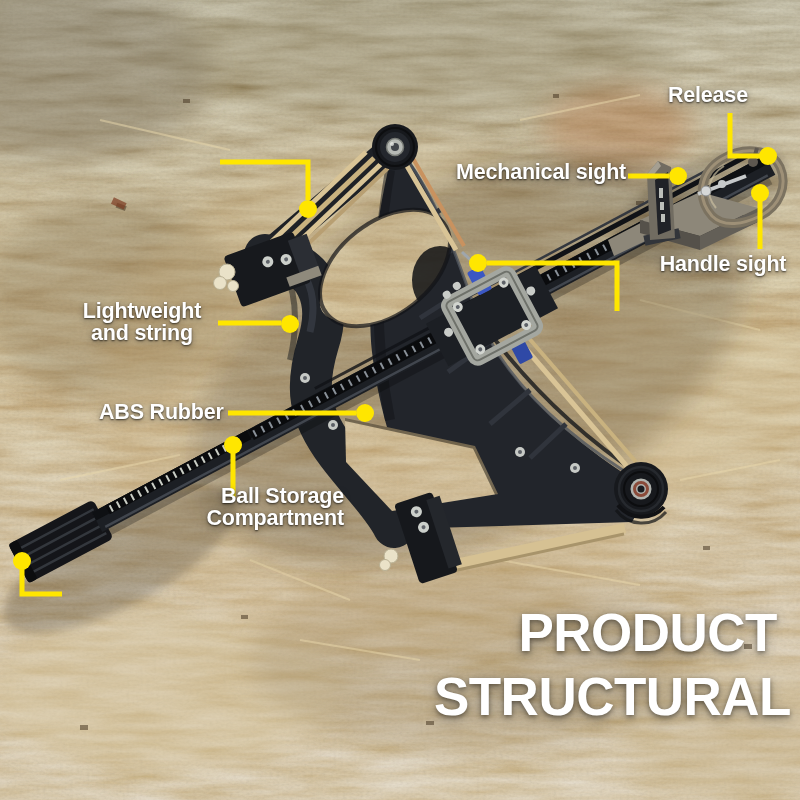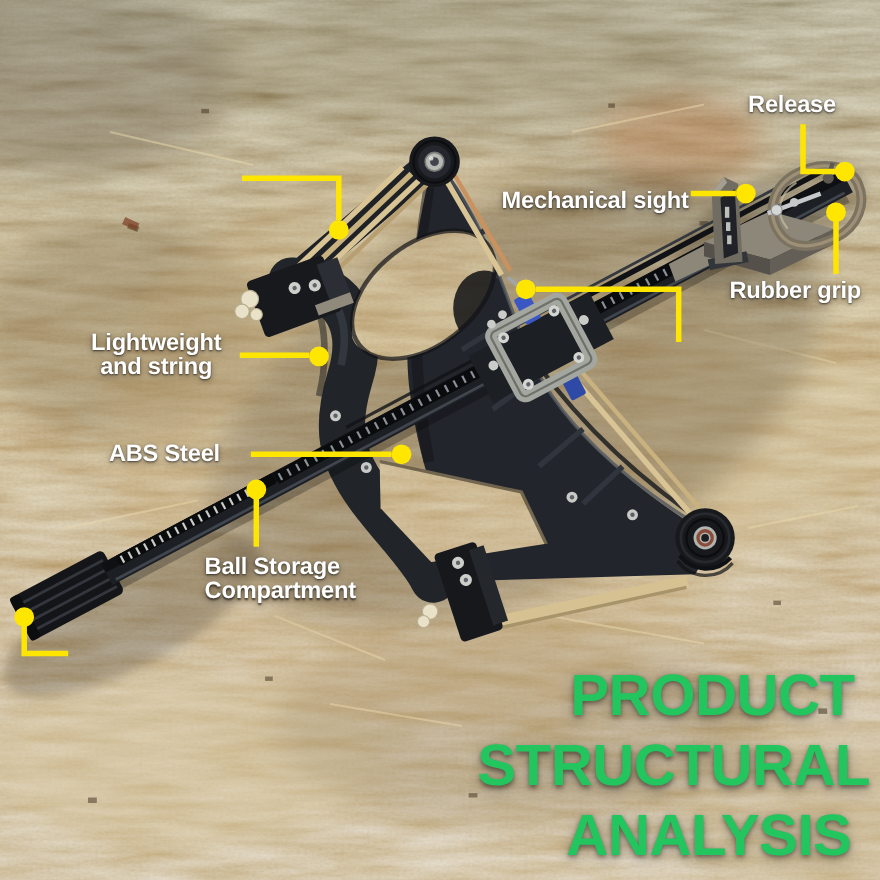--- a/index.html
+++ b/index.html
@@ -3,29 +3,29 @@
 <meta charset="utf-8">
 <style>
   html,body{margin:0;padding:0;background:#222;}
   .scene{position:relative;width:800px;height:800px;overflow:hidden;
          font-family:"Liberation Sans",sans-serif;}
   .scene svg{position:absolute;left:0;top:0;}
   .lbl{position:absolute;font-weight:700;font-size:21.5px;line-height:21.5px;
        letter-spacing:-0.2px;color:#fff;white-space:pre-line;
        text-shadow:0 1px 2px rgba(0,0,0,.65),0 2px 7px rgba(0,0,0,.35);}
   #lbl-rubber{left:25px;top:146px;width:182px;text-align:right;}
-  #lbl-release{left:668px;top:85px;width:104px;text-align:center;}
-  #lbl-sight{left:456px;top:172px;width:190px;}
+  #lbl-release{left:668px;top:85px;width:104px;text-align:left;}
+  #lbl-sight{left:456px;top:162px;width:190px;}
   #lbl-handle{left:656px;top:254px;width:134px;text-align:center;}
   #lbl-steel{left:584px;top:316px;width:122px;text-align:center;}
   #lbl-light{left:66px;top:301px;width:152px;text-align:center;}
   #lbl-abs{left:99px;top:402px;width:140px;}
-  #lbl-ball{left:186px;top:505px;width:158px;text-align:left;}
+  #lbl-ball{left:186px;top:486px;width:158px;text-align:right;}
   #lbl-eject{left:72px;top:585px;width:150px;}
-  #title{position:absolute;right:9px;top:601px;text-align:right;color:#22c55e;
+  #title{position:absolute;right:9px;top:601px;text-align:right;color:#ffffff;
          font-weight:700;font-size:53px;line-height:63.5px;letter-spacing:-0.5px;
          text-shadow:0 2px 5px rgba(0,0,0,.45),0 4px 14px rgba(0,0,0,.3);}
   #title .t1{padding-right:14px;}
   #title .t3{padding-right:17px;}
 </style>
 </head>
 <body>
 
 <div class="scene">
 
@@ -378,26 +378,25 @@
     <circle cx="478" cy="263" r="9"></circle>
     <circle cx="290" cy="324" r="9"></circle>
     <circle cx="365" cy="413" r="9"></circle>
     <circle cx="233" cy="445" r="9"></circle>
     <circle cx="22" cy="561" r="9"></circle>
   </g>
 </svg>
 
 <div class="lbl" id="lbl-release">Release</div>
 <div class="lbl" id="lbl-sight">Mechanical sight</div>
-<div class="lbl" id="lbl-handle">Rubber grip</div>
+<div class="lbl" id="lbl-handle">Handle sight</div>
 <div class="lbl" id="lbl-light">Lightweight
 and string</div>
-<div class="lbl" id="lbl-abs">ABS Steel</div>
+<div class="lbl" id="lbl-abs">ABS Rubber</div>
 <div class="lbl" id="lbl-ball">Ball Storage
 Compartment</div>
 
 <div id="title">
   <div class="t1">PRODUCT</div>
   <div class="t2">STRUCTURAL</div>
-  <div class="t3">ANALYSIS</div>
 </div>
 
 </div>
 
 </body></html>

